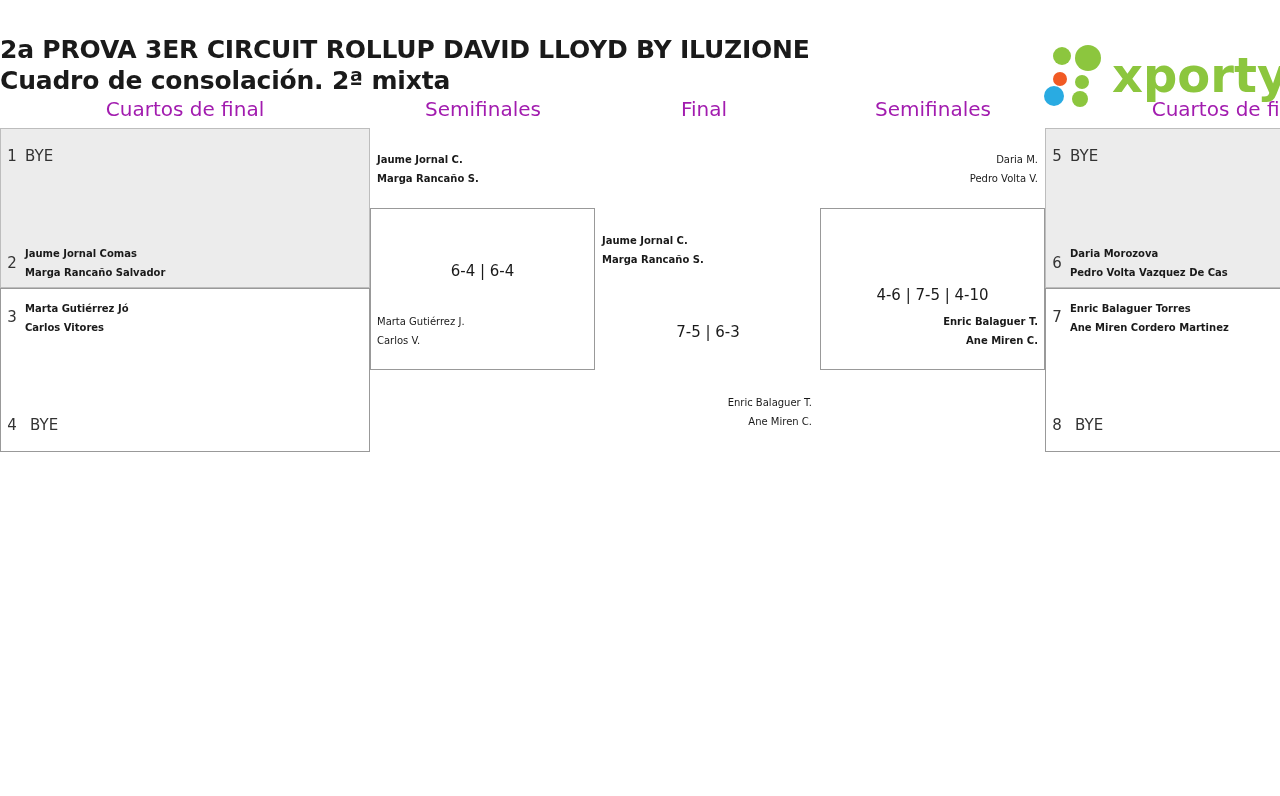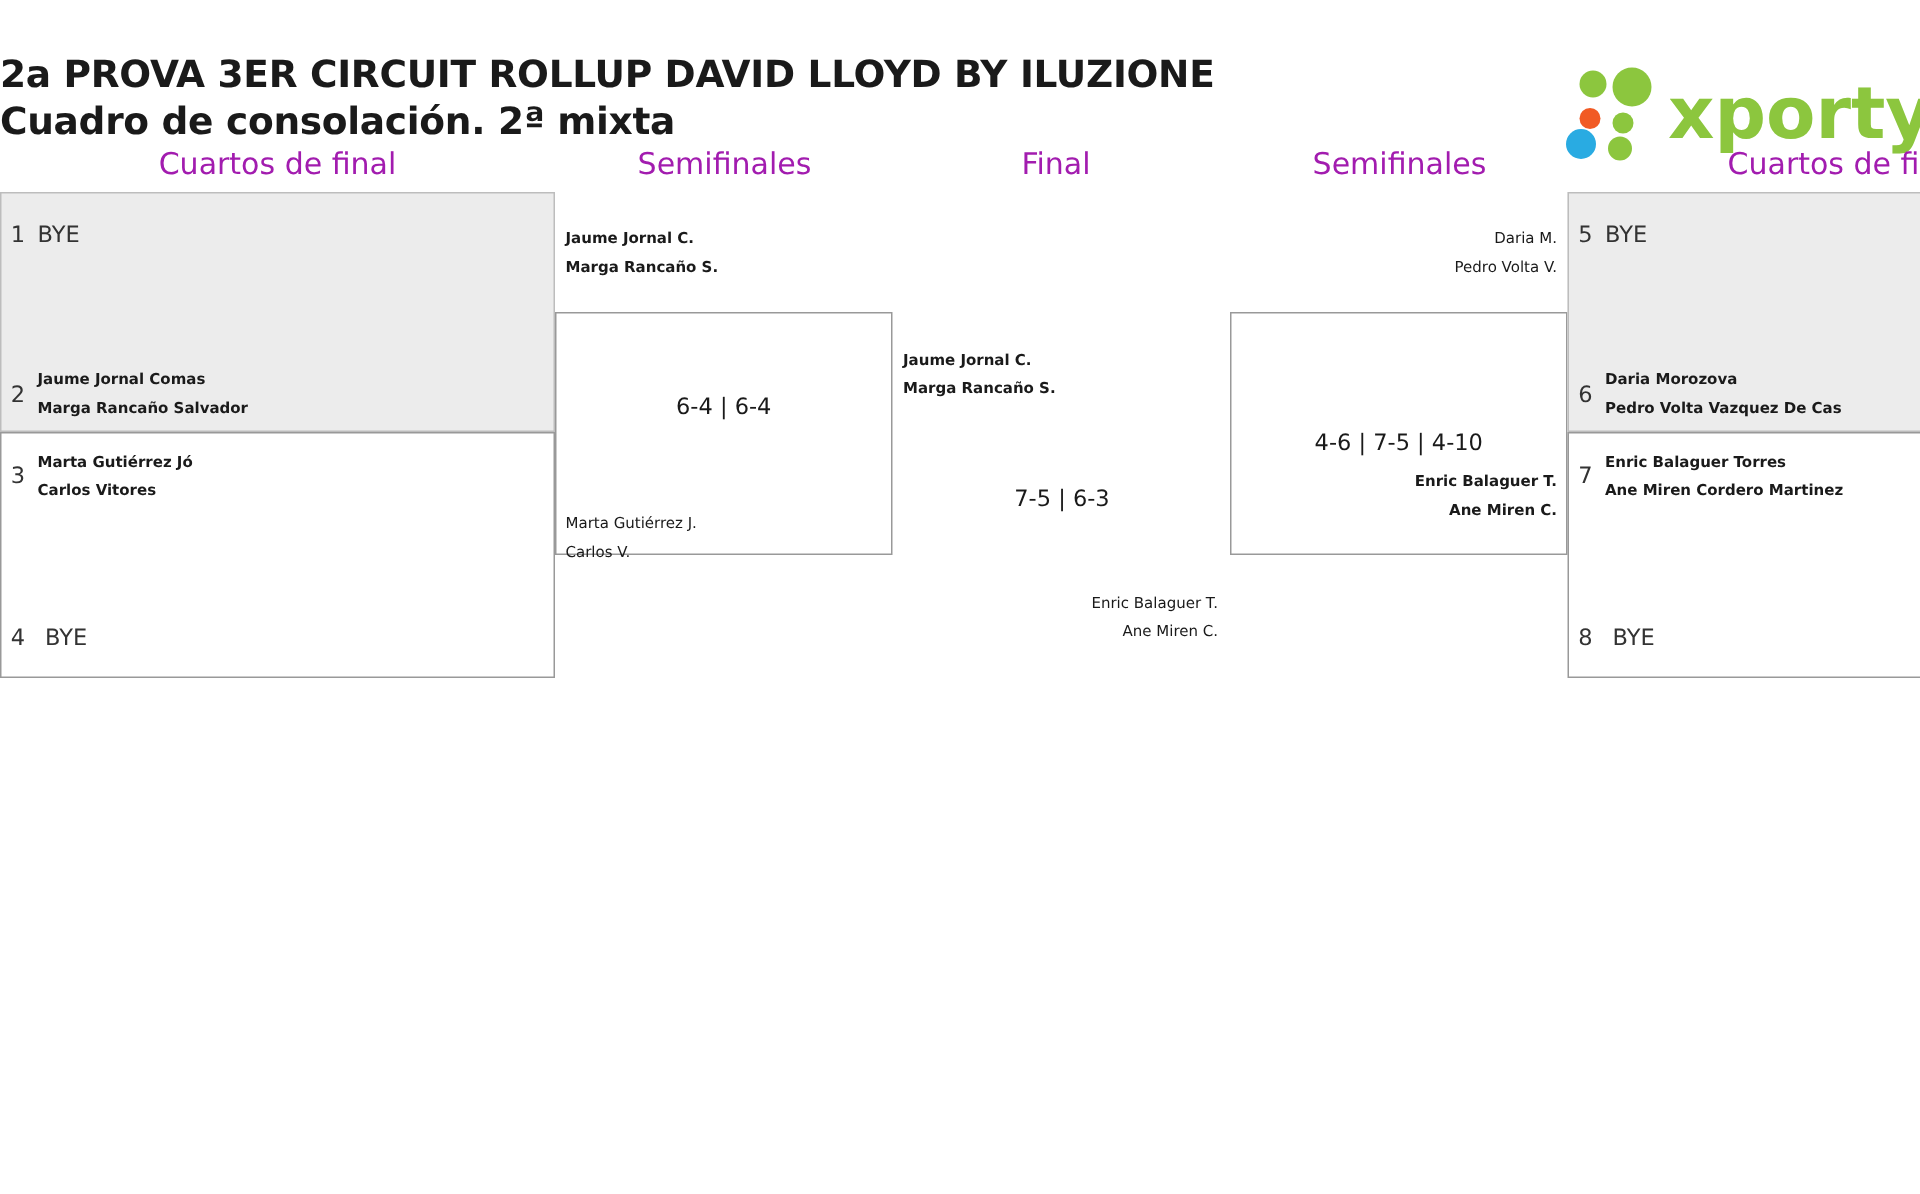--- a/index.html
+++ b/index.html
@@ -146,21 +146,21 @@
 <div class="bye" style="left:30px; top:416px;">BYE</div>
 
 <div class="box" style="left:370px; top:208px; width:225px; height:162px;"></div>
 
 <div class="team bold" style="left:377px; top:150px;">
   <span class="ln">Jaume Jornal C.</span>
   <span class="ln">Marga Rancaño S.</span>
 </div>
 <div class="score" style="left:370px; top:242px; width:225px; text-align:center;margin-top:20px;">6-4 | 6-4</div>
 
-<div class="team" style="left:377px; top:312px;margin-top:28px;">
+<div class="team" style="left:377px; top:312px;">
   <span class="ln">Marta Gutiérrez J.</span>
   <span class="ln">Carlos V.</span>
 </div>
 
 <div class="team bold" style="left:602px; top:231px;">
   <span class="ln">Jaume Jornal C.</span>
   <span class="ln">Marga Rancaño S.</span>
 </div>
 <div class="score" style="left:608px; top:323px; width:200px; text-align:center;">7-5 | 6-3</div>
 

